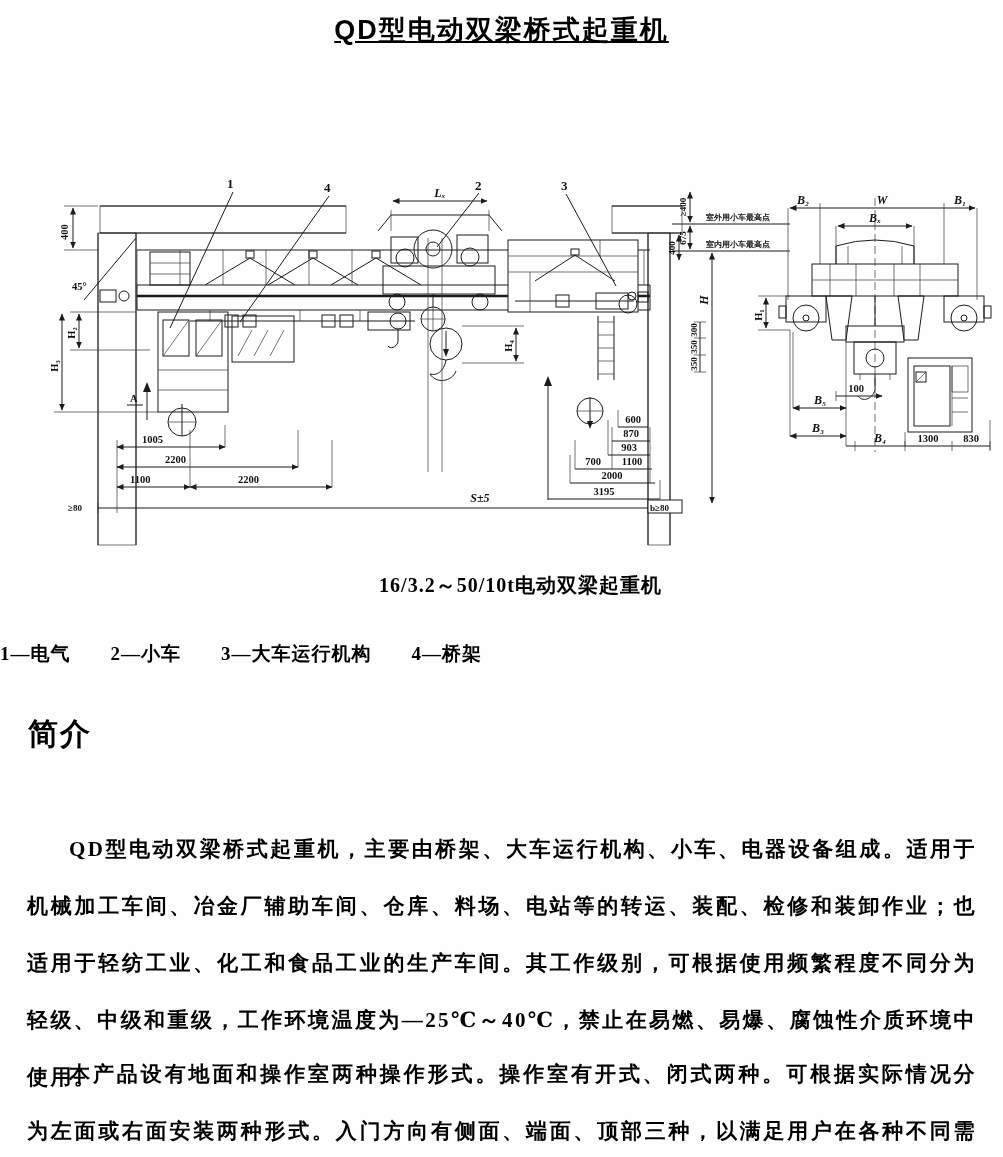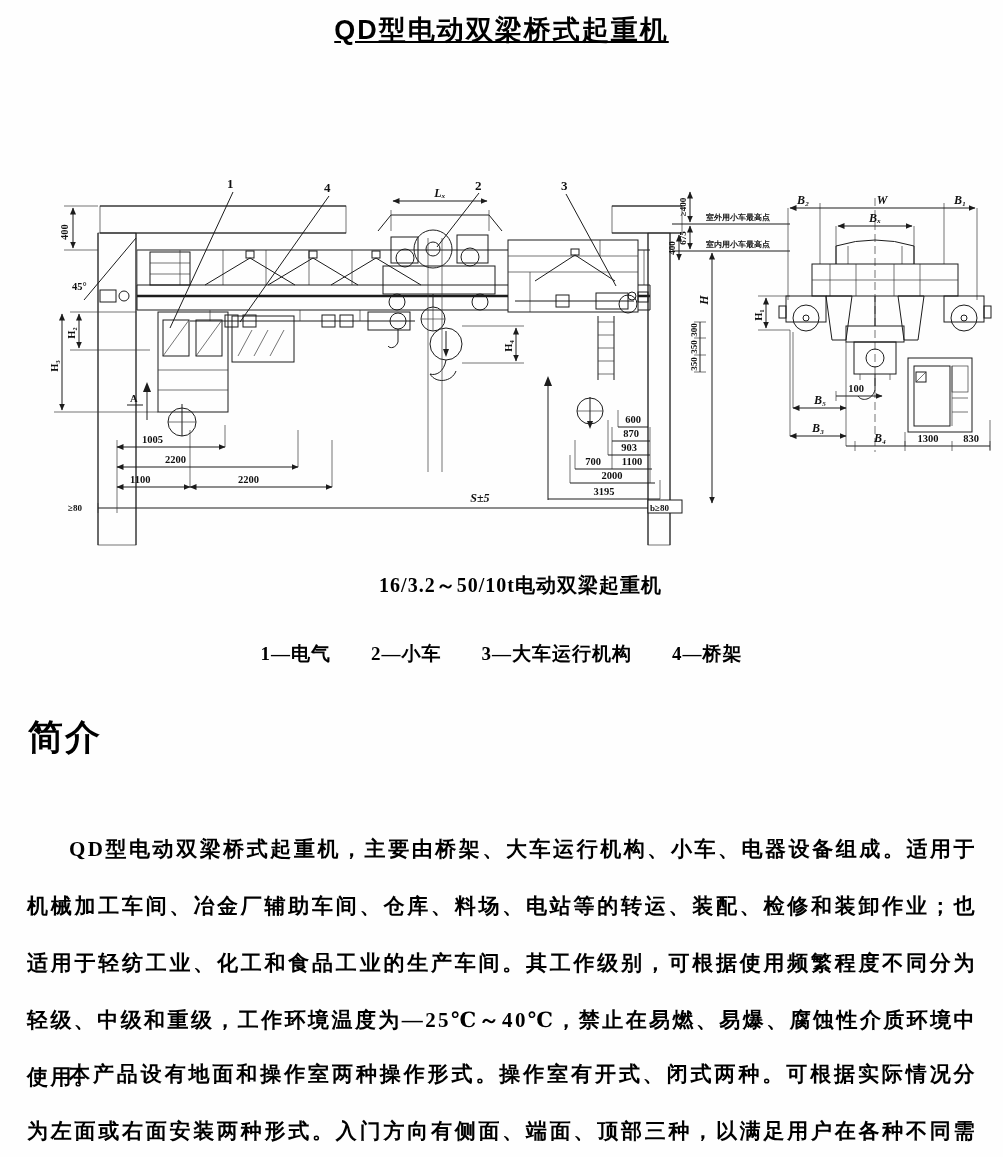--- a/index.html
+++ b/index.html
@@ -11,27 +11,27 @@
   .title{
     position:absolute;top:12px;left:0;width:100%;text-align:center;
     font-family:"Liberation Sans","DejaVu Sans",sans-serif;
     font-weight:bold;font-size:27px;letter-spacing:2px;text-decoration:underline;
   }
   .caption{
     position:absolute;top:572px;left:0;width:100%;text-align:center;
     font-weight:bold;font-size:20px;letter-spacing:1px;margin-left:19px;
   }
   .legend{
-    position:absolute;top:641px;left:0;width:100%;text-align:center;
+    position:absolute;top:641px;left:0;width:100%;
     font-weight:bold;font-size:19px;letter-spacing:1px;
   }
   .intro-heading{
     position:absolute;top:714px;left:28px;
     font-family:"Liberation Sans","DejaVu Sans",sans-serif;
-    font-weight:bold;font-size:35px;letter-spacing:2px;
+    font-weight:bold;font-size:30px;letter-spacing:2px;
   }
   .para{
     position:absolute;left:27px;width:950px;
     font-weight:bold;font-size:21px;line-height:57px;letter-spacing:2.4px;
     text-align:justify;text-indent:2em;
   }
   .para1{top:800px;}
   .para2{top:1025px;}
   
   #drawing{position:absolute;top:160px;left:0;width:1003px;height:395px;}

